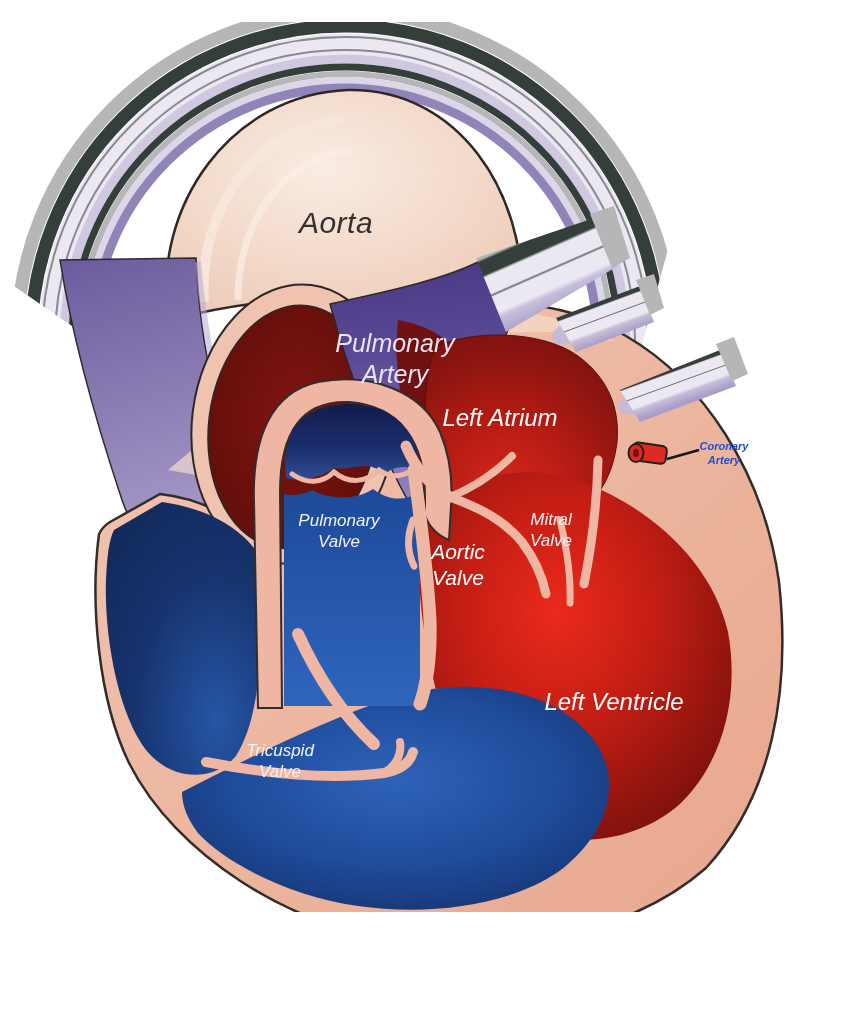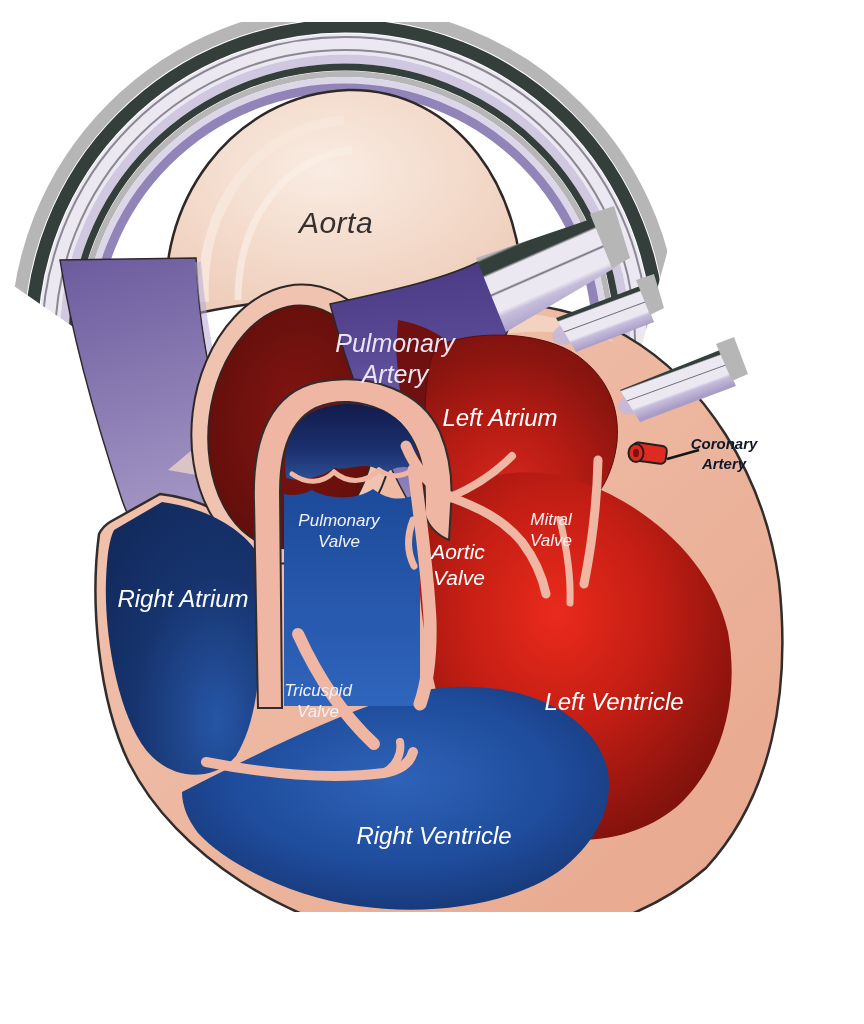--- a/index.html
+++ b/index.html
@@ -17,23 +17,23 @@
     position:absolute;
     transform:translate(-50%,-50%);
     text-align:center;
     white-space:pre-line;
     line-height:1.22;
     pointer-events:none;
   }
   .lbl-aorta{font-size:30px;color:#362f2f;letter-spacing:.5px;}
   .lbl-big{font-size:24px;color:#ffffff;}
   .lbl-pa{font-size:25px;color:#e9e5f4;}
-  .lbl-aov{font-size:21px;color:#ffffff;text-align:right;}
+  .lbl-aov{font-size:21px;color:#ffffff;}
   .lbl-sm{font-size:17px;color:#f3f1f7;}
-  .lbl-coronary{font-size:15px;color:#0f172a;font-weight:bold;line-height:1.3;}
+  .lbl-coronary{font-size:11px;color:#1d4ed8;font-weight:bold;line-height:1.3;}
 </style>
 </head>
 <body>
 
 <div class="stage">
 
 <svg width="864" height="1024" viewBox="0 0 864 1024">
   <defs>
     <clipPath id="stripeClip">
       <path d="M 14,286 L 14,150 C 80,70 150,30 220,22 L 590,22 L 676,220 L 640,352 L 520,320 L 340,332 L 150,380 Z"></path>
@@ -227,19 +227,17 @@
 Artery</div>
 <div class="lbl lbl-big" style="left:500px;top:418px;">Left Atrium</div>
 <div class="lbl lbl-coronary" style="left:724px;top:453px;">Coronary
 Artery</div>
 <div class="lbl lbl-sm" style="left:339px;top:532px;">Pulmonary
 Valve</div>
 <div class="lbl lbl-aov" style="left:458px;top:565px;">Aortic
 Valve</div>
 <div class="lbl lbl-sm" style="left:551px;top:531px;">Mitral
 Valve</div>
-<div class="lbl lbl-big" style="left:183px;top:599px;">Right Atrium</div>
-<div class="lbl lbl-sm" style="left:280px;top:702px;margin-left:38px;">Tricuspid
+<div class="lbl lbl-sm" style="left:280px;top:762px;">Tricuspid
 Valve</div>
 <div class="lbl lbl-big" style="left:614px;top:702px;text-align:center;">Left Ventricle</div>
-<div class="lbl lbl-big" style="left:434px;top:836px;">Right Ventricle</div>
 
 </div>
 
 </body></html>

